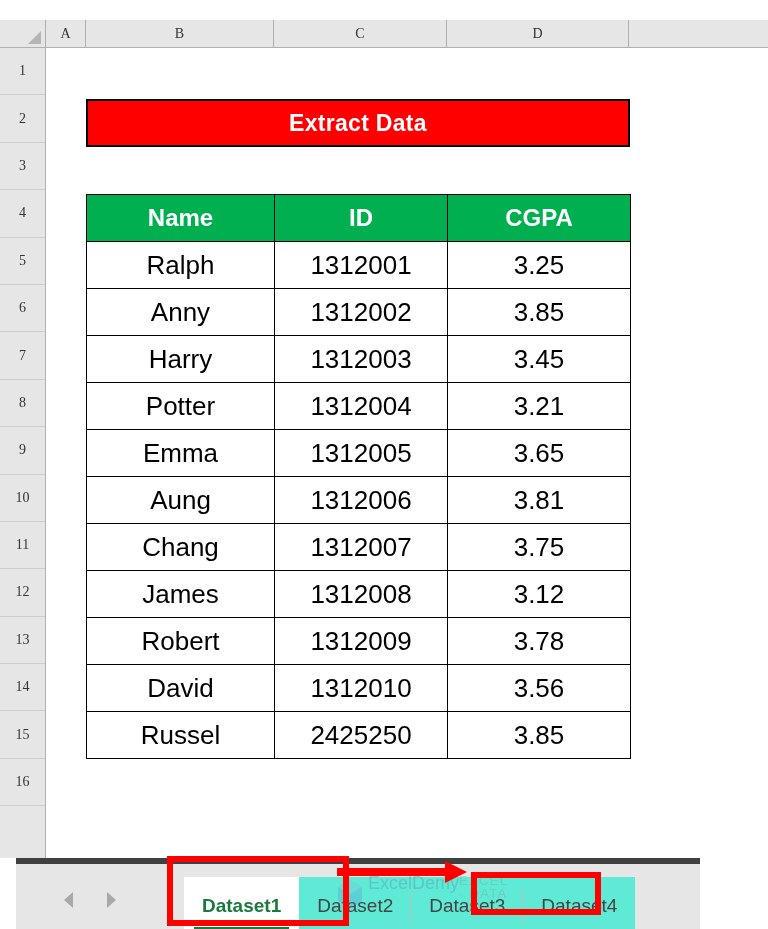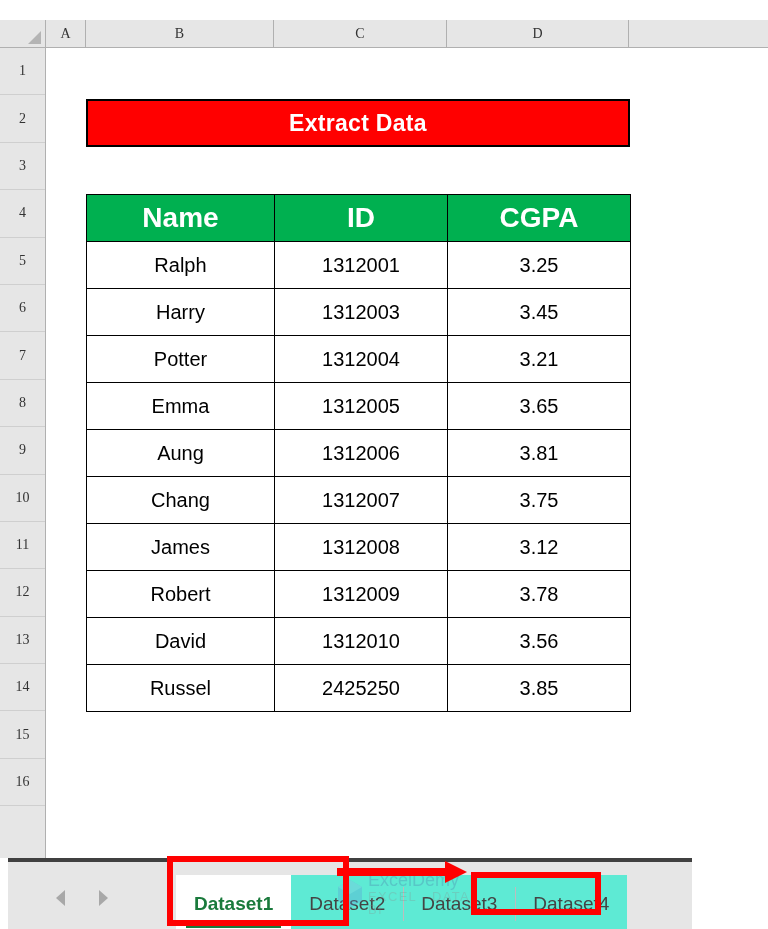--- a/index.html
+++ b/index.html
@@ -114,40 +114,40 @@
   .data-table th, .data-table td {
     border: 1.5px solid #000000;
     height: 47px;
     text-align: center;
     vertical-align: middle;
     padding: 0;
   }
   .data-table th {
     background: #00b050;
     color: #ffffff;
-    font-size: 28px;
+    font-size: 24px;
     font-weight: bold;
   }
   .data-table td {
     background: #ffffff;
     color: #000000;
-    font-size: 20px;
+    font-size: 26px;
     font-weight: normal;
   }
   .c-name { width: 188px; }
   .c-id   { width: 173px; }
   .c-cgpa { width: 183px; }
 
   
   .tab-bar {
     position: absolute;
-    left: 8px; bottom: 0;
+    left: 16px; bottom: 0;
     width: 684px; height: 71px;
     background: #e6e6e6;
-    border-top: 4px solid #404040;
+    border-top: 6px solid #404040;
   }
   .nav-arrows {
     position: absolute;
     left: 30px; top: 16px;
     width: 110px; height: 40px;
     display: flex;
     align-items: center;
     gap: 34px;
   }
   .nav-arrow {
@@ -216,21 +216,21 @@
     align-items: center;
     gap: 5px;
   }
   .wm-logo {
     width: 26px; height: 30px;
     position: relative;
     flex: none;
   }
   .wm-text {
     display: flex;
-    flex-direction: column;
+    flex-direction: row;
     line-height: 1.05;
   }
   .wm-name {
     font-size: 18px;
     color: #4a6fa5;
     font-weight: normal;
   }
   .wm-sub {
     font-size: 13px;
     color: #8a8a8a;
@@ -315,20 +315,25 @@
         <th class="c-cgpa">CGPA</th>
       </tr>
     </thead>
     <tbody>
       <tr>
         <td>Ralph</td>
         <td>1312001</td>
         <td>3.25</td>
       </tr>
       <tr>
+        <td>Anny</td>
+        <td>1312002</td>
+        <td>3.85</td>
+      </tr>
+      <tr>
         <td>Harry</td>
         <td>1312003</td>
         <td>3.45</td>
       </tr>
       <tr>
         <td>Potter</td>
         <td>1312004</td>
         <td>3.21</td>
       </tr>
       <tr>

